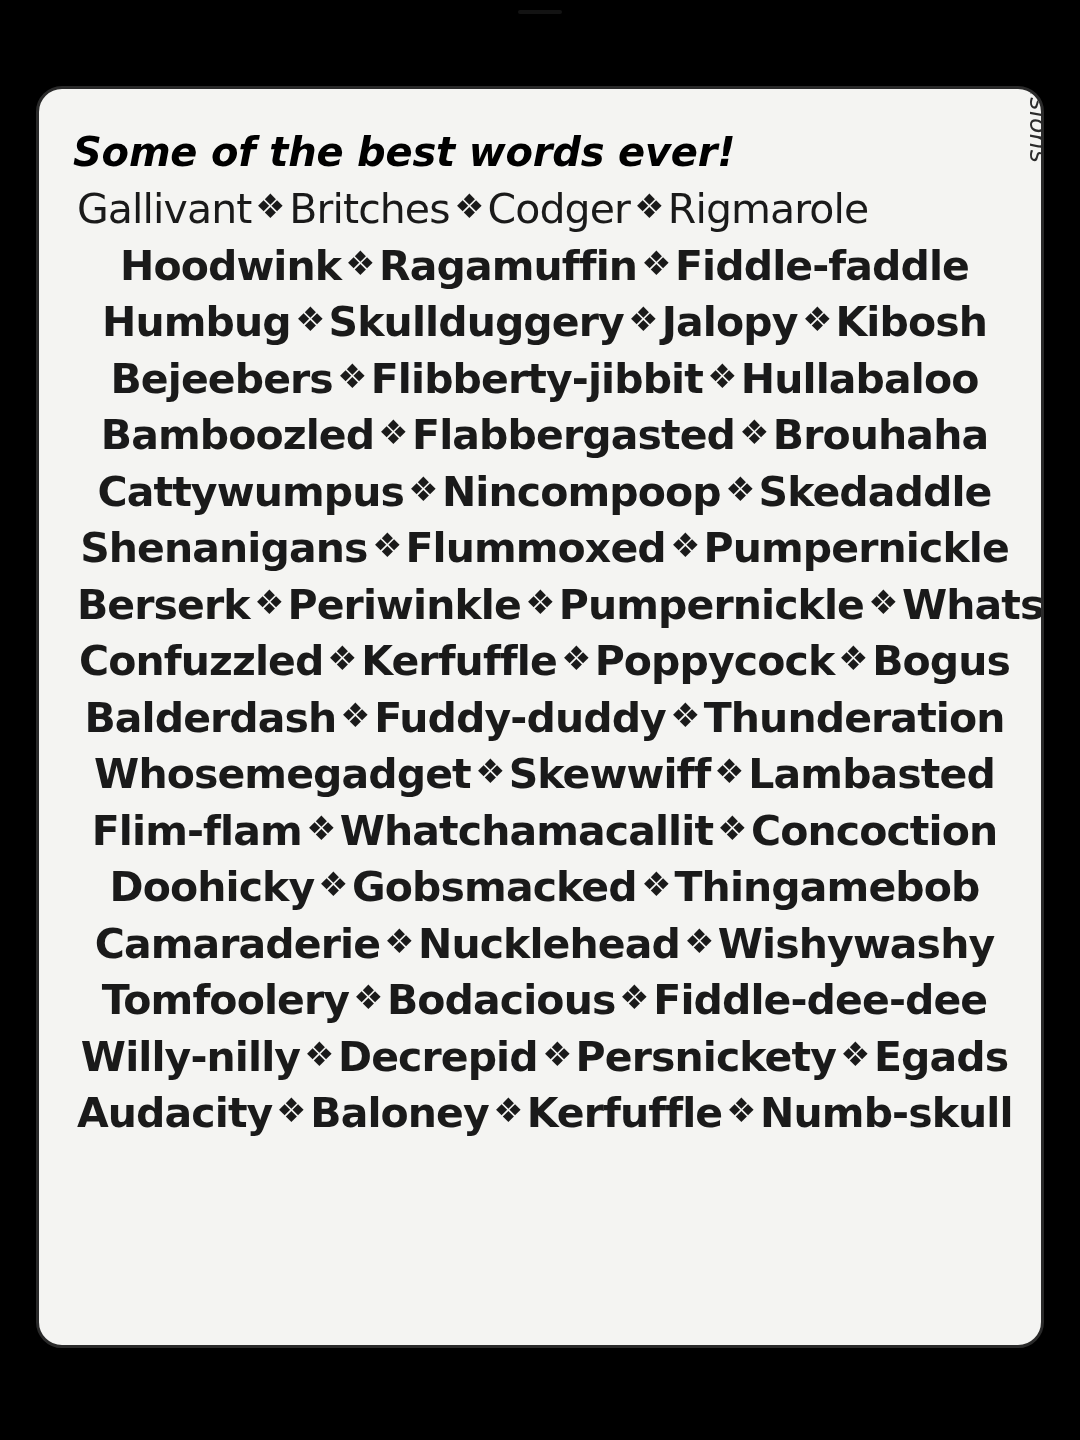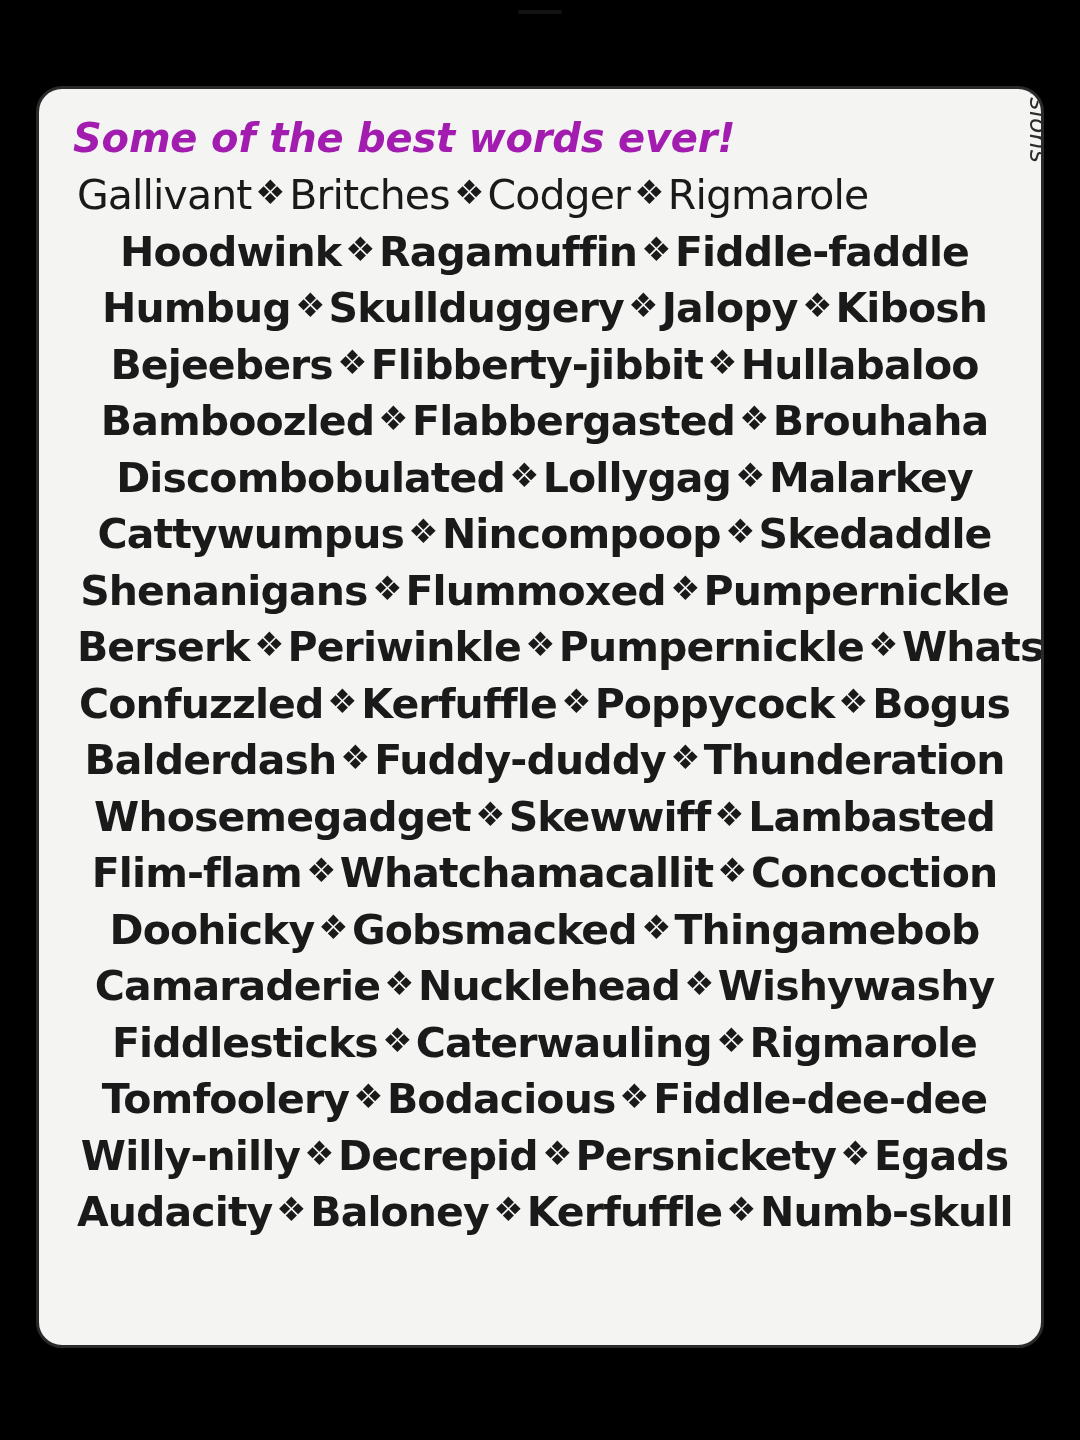--- a/index.html
+++ b/index.html
@@ -36,23 +36,23 @@
     left: 34px;
     top: 22px;
     right: 30px;
     bottom: 22px;
   }
   .title {
     font-family: "DejaVu Sans", sans-serif;
     font-style: italic;
     font-weight: 700;
     font-size: 40px;
-    color: #a21caf;
+    color: #000000;
     letter-spacing: -0.2px;
-    margin: 2px 0 4px 0;
+    margin: 16px 0 4px 0;
     line-height: 1.25;
   }
   .word-list {
     list-style: none;
     margin: 4px;
     padding: 0;
     width: 935px;
   }
   .word-line {
     font-family: "DejaVu Sans", sans-serif;
@@ -108,31 +108,29 @@
 
   <div class="card">
     <div class="card-inner">
       <h1 class="title">Some of the best words ever!</h1>
       <ul class="word-list">
           <li class="word-line left"><span>Gallivant</span><span class="sep">❖</span><span>Britches</span><span class="sep">❖</span><span>Codger</span><span class="sep">❖</span><span>Rigmarole</span></li>
           <li class="word-line center"><span>Hoodwink</span><span class="sep">❖</span><span>Ragamuffin</span><span class="sep">❖</span><span>Fiddle-faddle</span></li>
           <li class="word-line center"><span>Humbug</span><span class="sep">❖</span><span>Skullduggery</span><span class="sep">❖</span><span>Jalopy</span><span class="sep">❖</span><span>Kibosh</span></li>
           <li class="word-line center"><span>Bejeebers</span><span class="sep">❖</span><span>Flibberty-jibbit</span><span class="sep">❖</span><span>Hullabaloo</span></li>
           <li class="word-line center"><span>Bamboozled</span><span class="sep">❖</span><span>Flabbergasted</span><span class="sep">❖</span><span>Brouhaha</span></li>
-          <li class="word-line center"><span>Discombobulated</span><span class="sep">❖</span><span>Lollygag</span><span class="sep">❖</span><span>Malarkey</span></li>
           <li class="word-line center"><span>Cattywumpus</span><span class="sep">❖</span><span>Nincompoop</span><span class="sep">❖</span><span>Skedaddle</span></li>
           <li class="word-line center"><span>Shenanigans</span><span class="sep">❖</span><span>Flummoxed</span><span class="sep">❖</span><span>Pumpernickle</span></li>
           <li class="word-line center"><span>Berserk</span><span class="sep">❖</span><span>Periwinkle</span><span class="sep">❖</span><span>Pumpernickle</span><span class="sep">❖</span><span>Whatsit</span></li>
           <li class="word-line center"><span>Confuzzled</span><span class="sep">❖</span><span>Kerfuffle</span><span class="sep">❖</span><span>Poppycock</span><span class="sep">❖</span><span>Bogus</span></li>
           <li class="word-line center"><span>Balderdash</span><span class="sep">❖</span><span>Fuddy-duddy</span><span class="sep">❖</span><span>Thunderation</span></li>
           <li class="word-line center"><span>Whosemegadget</span><span class="sep">❖</span><span>Skewwiff</span><span class="sep">❖</span><span>Lambasted</span></li>
           <li class="word-line center"><span>Flim-flam</span><span class="sep">❖</span><span>Whatchamacallit</span><span class="sep">❖</span><span>Concoction</span></li>
           <li class="word-line center"><span>Doohicky</span><span class="sep">❖</span><span>Gobsmacked</span><span class="sep">❖</span><span>Thingamebob</span></li>
           <li class="word-line center"><span>Camaraderie</span><span class="sep">❖</span><span>Nucklehead</span><span class="sep">❖</span><span>Wishywashy</span></li>
-          <li class="word-line center"><span>Fiddlesticks</span><span class="sep">❖</span><span>Caterwauling</span><span class="sep">❖</span><span>Rigmarole</span></li>
           <li class="word-line center"><span>Tomfoolery</span><span class="sep">❖</span><span>Bodacious</span><span class="sep">❖</span><span>Fiddle-dee-dee</span></li>
           <li class="word-line center"><span>Willy-nilly</span><span class="sep">❖</span><span>Decrepid</span><span class="sep">❖</span><span>Persnickety</span><span class="sep">❖</span><span>Egads</span></li>
           <li class="word-line center"><span>Audacity</span><span class="sep">❖</span><span>Baloney</span><span class="sep">❖</span><span>Kerfuffle</span><span class="sep">❖</span><span>Numb-skull</span></li>
         </ul>
     </div>
     <div class="credit">compiled by adgrayvisions</div>
   </div>
 </div>
 
 </body></html>

